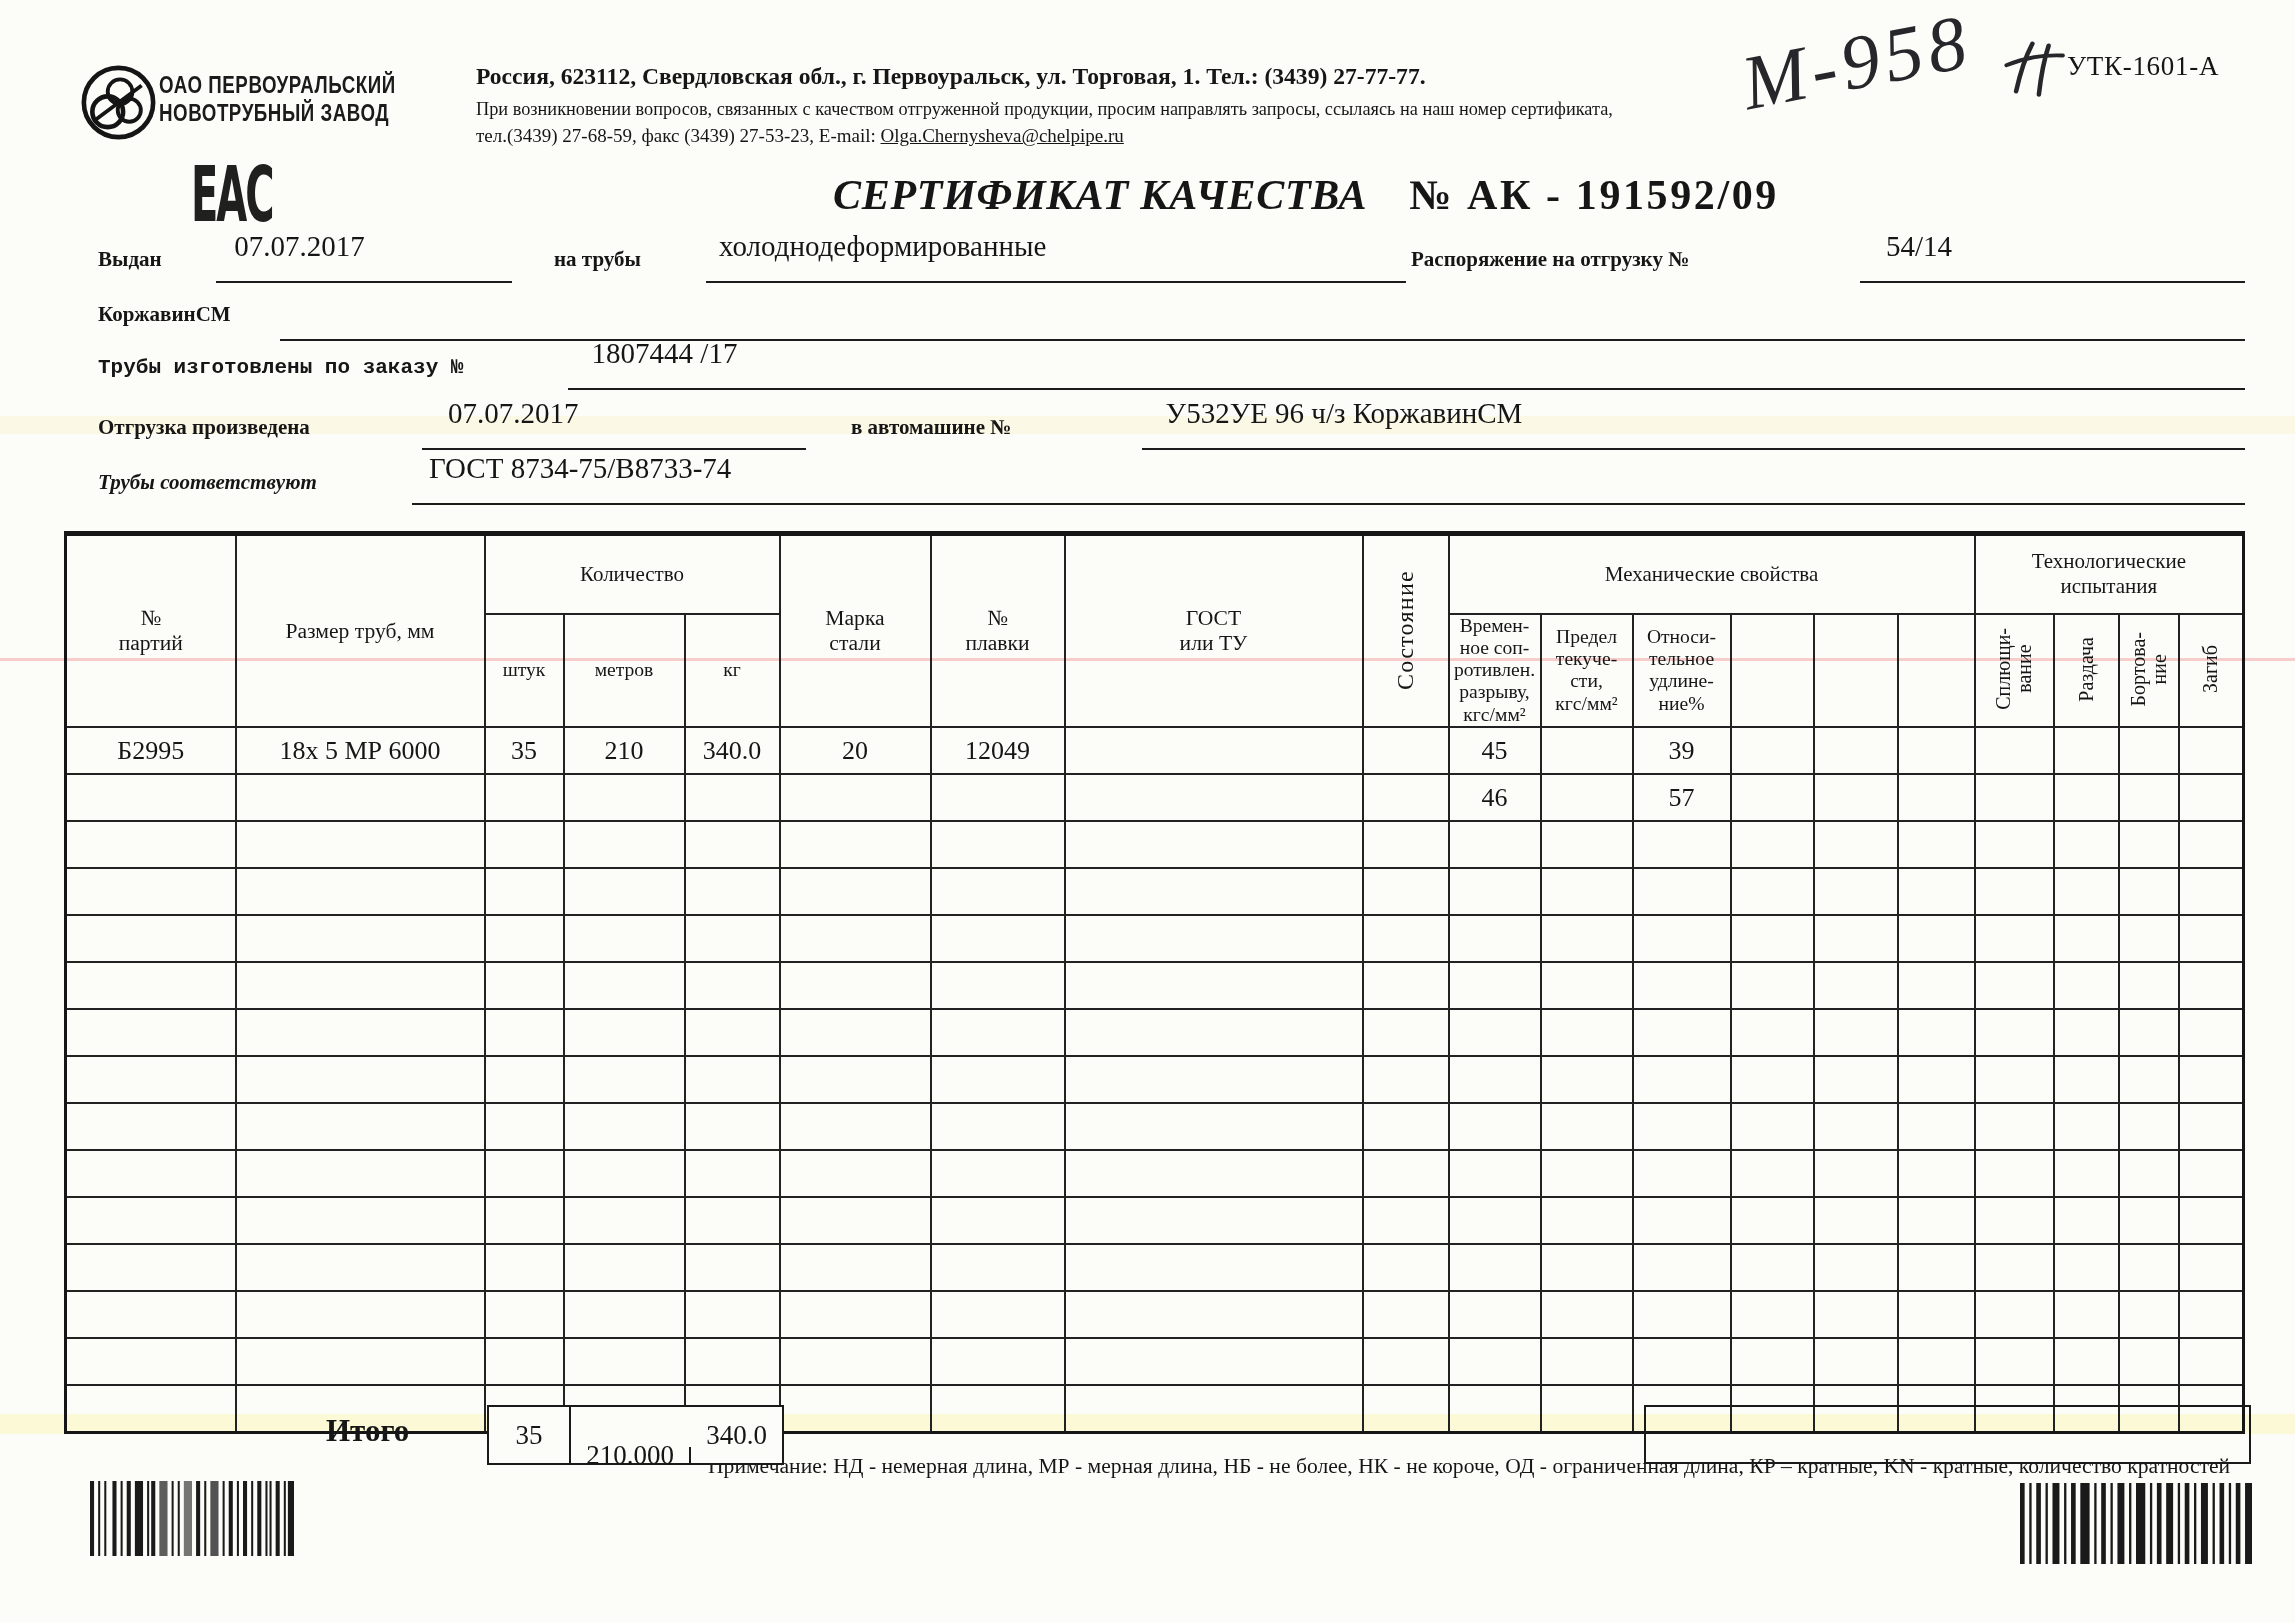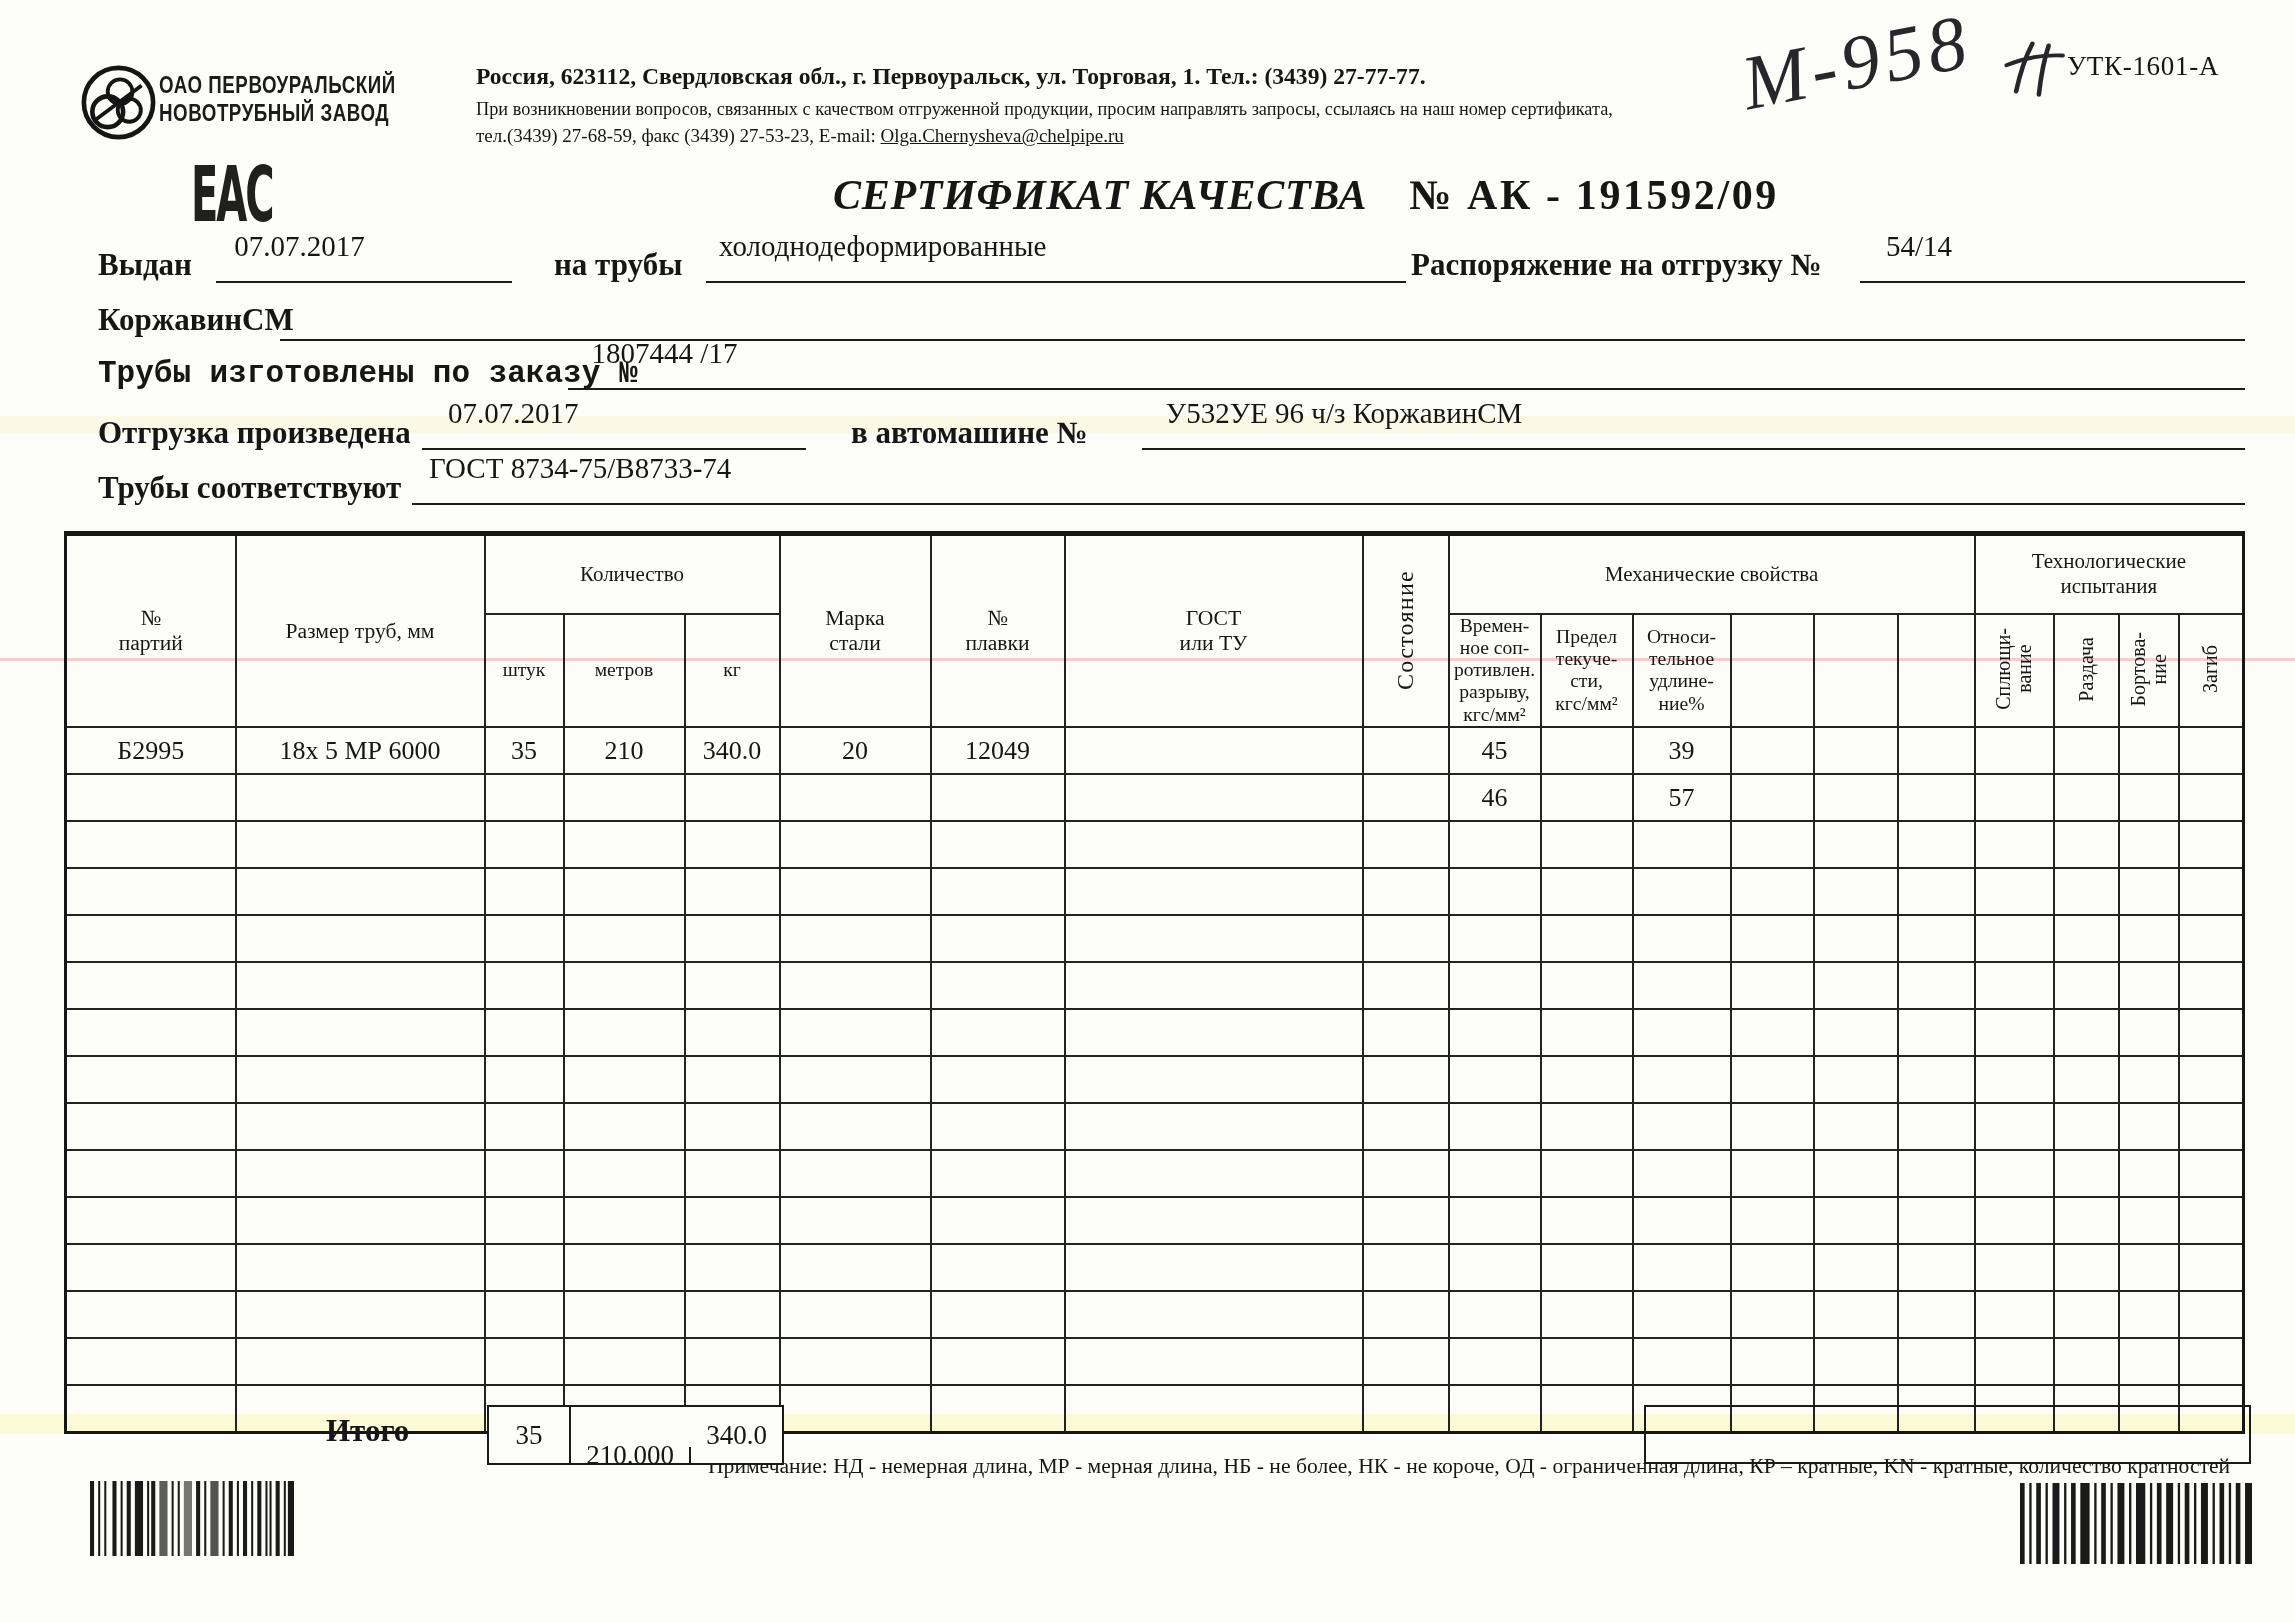--- a/index.html
+++ b/index.html
@@ -22,21 +22,21 @@
                transform:rotate(-11deg);letter-spacing:5.2px;white-space:nowrap;z-index:2;}
   .hw-tick{left:2003px;top:36px;z-index:2;}
   .formcode{left:2067px;top:51px;font-size:27px;letter-spacing:0.7px;white-space:nowrap;}
   .eac{left:191px;top:162px;font-family:"DejaVu Sans",sans-serif;font-weight:bold;
        font-size:77px;line-height:.85;transform:scaleX(.52);transform-origin:left top;
        letter-spacing:-3.9px;color:#20201f;}
   .title{left:833px;top:171px;font-size:42px;font-weight:bold;font-style:italic;
          white-space:nowrap;letter-spacing:0.7px;z-index:1;}
   .title .tnum{margin-left:42px;font-style:normal;font-weight:bold;letter-spacing:2.6px;}
   
-  .lbl{position:absolute;font-weight:bold;font-size:31px;white-space:nowrap;z-index:1;}
+  .lbl{position:absolute;font-weight:bold;font-size:21px;white-space:nowrap;z-index:1;}
   .fline{position:absolute;height:41px;display:flex;align-items:flex-end;
          border-bottom:2px solid #1c1c1c;font-size:29px;white-space:nowrap;z-index:1;}
   .fline .v{padding-bottom:18px;}
   
   .ctable{position:absolute;left:64px;top:531px;z-index:1;border-collapse:collapse;
           table-layout:fixed;width:2181px;background:transparent;}
   .ctable th,.ctable td{border:2px solid #222;padding:0;font-weight:normal;
           text-align:center;vertical-align:middle;overflow:hidden;}
   .ctable{border:3.9px solid #161616;border-top-width:5.9px;}
   .hcell{font-size:19.6px;line-height:1.14;white-space:pre-line;}
@@ -130,21 +130,21 @@
 
   <div class="lbl" style="left:98px;top:415px;">Отгрузка произведена</div>
   <div class="fline" style="left:422px;top:407px;width:384px;">
       <span class="v" style="padding-left:26px;">07.07.2017</span>
     </div>
   <div class="lbl" style="left:851px;top:415px;">в автомашине №</div>
   <div class="fline" style="left:1142px;top:407px;width:1103px;">
       <span class="v" style="padding-left:23.6px;">У532УЕ 96 ч/з КоржавинСМ</span>
     </div>
 
-  <div class="lbl" style="left:98px;top:470px;">Трубы соответствуют</div>
+  <div class="lbl" style="left:98px;top:470px;font-style:italic;">Трубы соответствуют</div>
   <div class="fline" style="left:412px;top:462px;width:1833px;">
       <span class="v" style="padding-left:17px;">ГОСТ 8734-75/В8733-74</span>
     </div>
 
   <table class="ctable">
     <colgroup>
       <col style="width:170px">
         <col style="width:249px">
         <col style="width:79px">
       <col style="width:121px">

